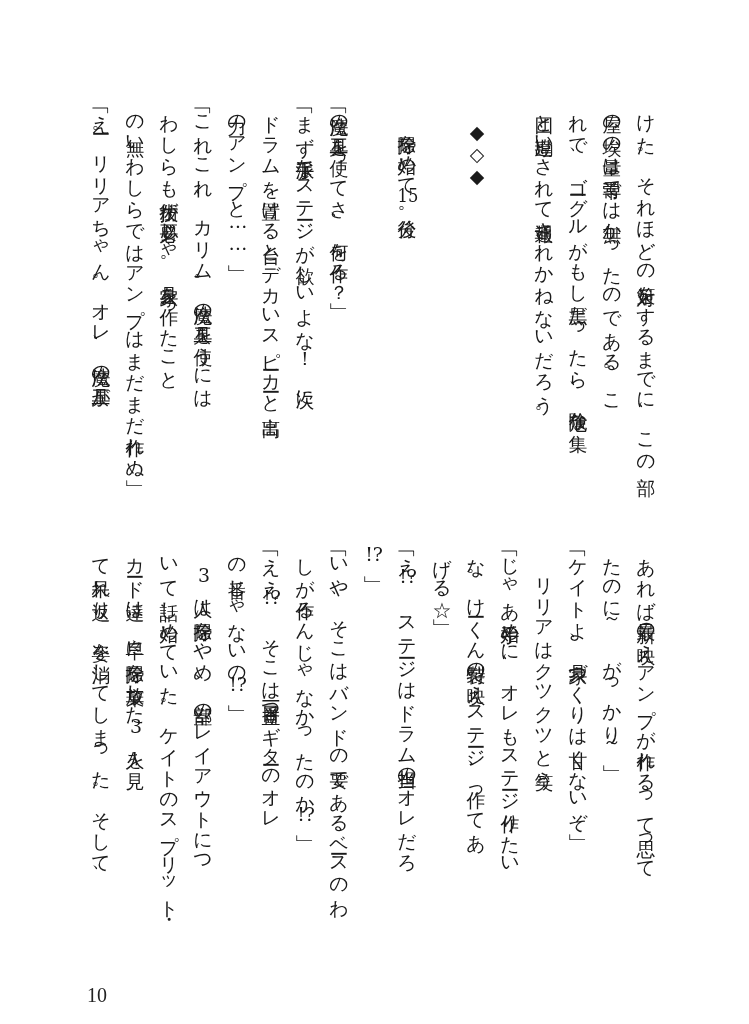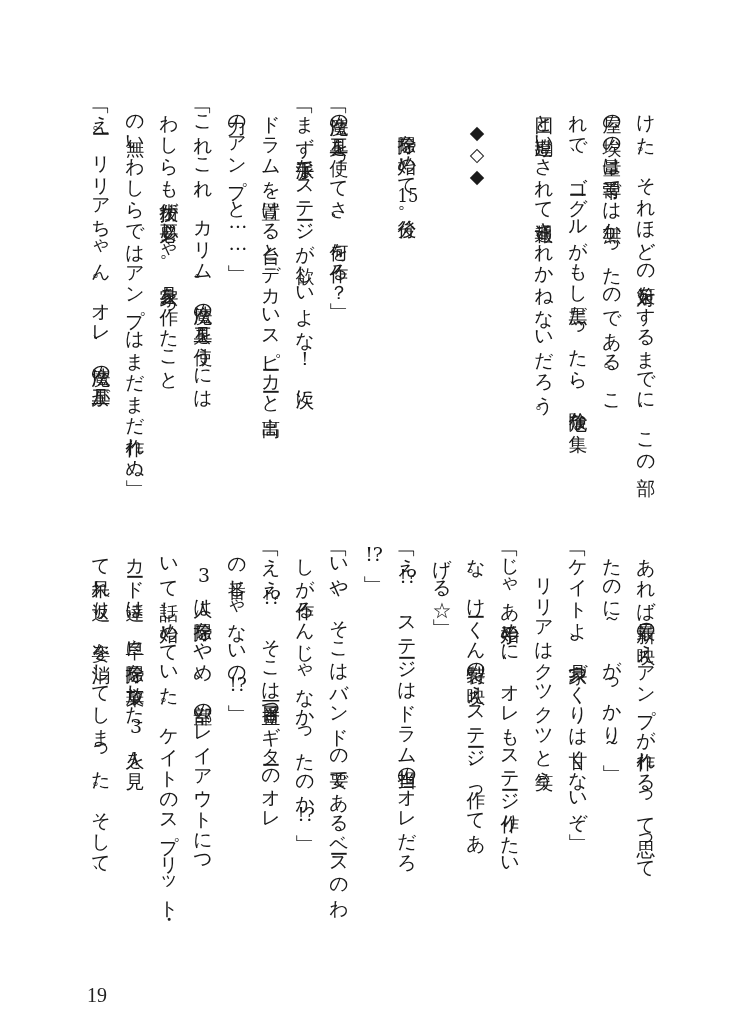--- a/index.html
+++ b/index.html
@@ -60,14 +60,14 @@
   <div class="col" style="left:357px; top:545px;"><span class="tcy">!?</span>」</div>
   <div class="col" style="left:323px; top:545px;">「いや、そこはバンドの要であるベースのわ</div>
   <div class="col" style="left:289px; top:545px;">しが作るんじゃなかったのか<span class="tcy">!?</span>」</div>
   <div class="col" style="left:255px; top:545px;">「ええ<span class="tcy">!?</span>　そこは一番目立つギターのオレ</div>
   <div class="col" style="left:221px; top:545px;">の番じゃないの<span class="tcy">!?</span>」</div>
   <div class="col" style="left:187px; top:545px;">　3人は掃除をやめ、部室のレイアウトにつ</div>
   <div class="col" style="left:153px; top:545px;">いて話し始めていた。ケイトのスプリット・</div>
   <div class="col" style="left:119px; top:545px;">カード達は、早々に掃除を放棄した3人を見</div>
   <div class="col" style="left:85px; top:545px;">て呆れ返り、姿を消してしまった。そして、</div>
 
-  <div class="pagenum">19</div>
+  <div class="pagenum">10</div>
 </div>
 
 </body></html>

